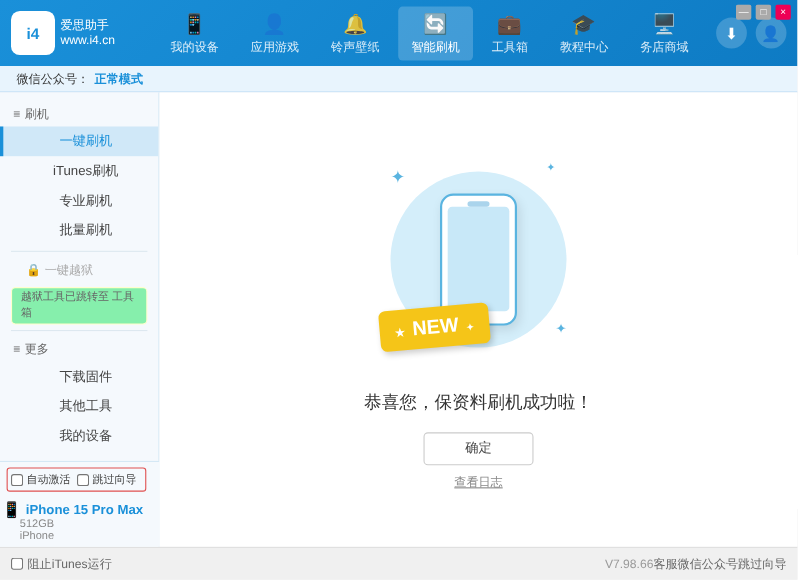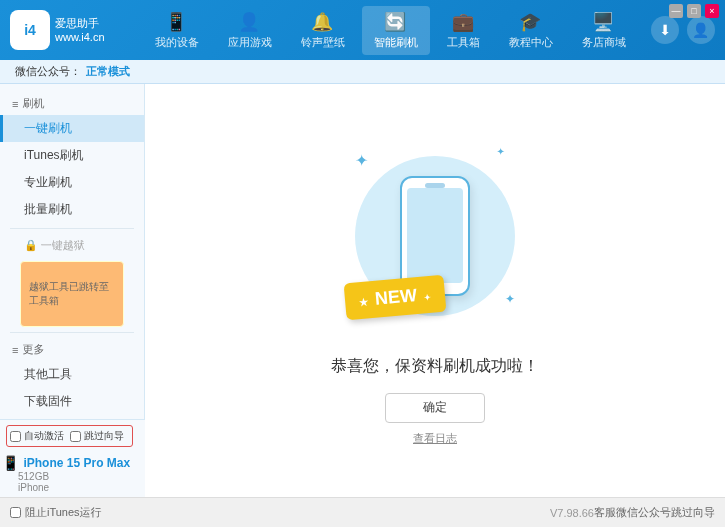--- a/index.html
+++ b/index.html
@@ -103,41 +103,42 @@
       padding: 4px 12px;
       color: #666;
       font-size: 11px;
       gap: 4px;
     }
     .sidebar-item {
       padding: 5px 12px 5px 24px;
       cursor: pointer;
       color: #444;
       font-size: 12px;
+      text-align: center;
     }
     .sidebar-item.active {
       background: #d0e8f8;
       color: #1a90d9;
       border-left: 3px solid #1a90d9;
       padding-left: 21px;
     }
     .sidebar-disabled {
       padding: 4px 12px 4px 24px;
       color: #aaa;
       font-size: 11px;
       display: flex;
       align-items: center;
       gap: 3px;
     }
     .sidebar-notice {
-      margin: 4px 20px;
-      background: #fdba74;
+      margin: 4px 10px;
+      background: #86efac;
       border: 1px solid #ffc;
       border-radius: 4px;
-      padding: 18px 8px;
+      padding: 2px 8px;
       font-size: 10px;
       color: #666;
       line-height: 1.4;
     }
     .sidebar-divider {
       height: 1px;
       background: #dde8f0;
       margin: 5px 10px;
     }
 
@@ -400,24 +401,24 @@
 工具箱</span>
     </div>
 
     <div class="sidebar-divider"></div>
 
     <div class="sidebar-section-header">
       <span>≡</span>
       <span>更多</span>
     </div>
     <div class="sidebar-item">
+      <span>下载固件</span>
+    </div>
+    <div class="sidebar-item">
       <span>其他工具</span>
-    </div>
-    <div class="sidebar-item">
-      <span>下载固件</span>
     </div>
     <div class="sidebar-item">
       <span>我的设备</span>
     </div>
 
     <div style="position:absolute; bottom:30px; left:0; width:145px; background:#f5f9fd; border-top:1px solid #d5e8f5;">
       <div class="auto-activate-row" style="margin:5px 12px 4px 6px;">
         <label class="checkbox-item">
           <input type="checkbox" style="">
           <span>自动激活</span>

